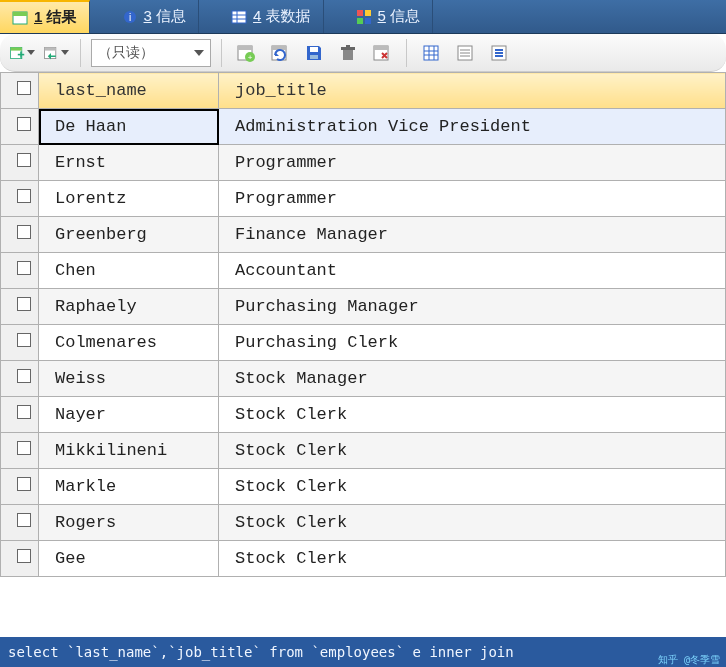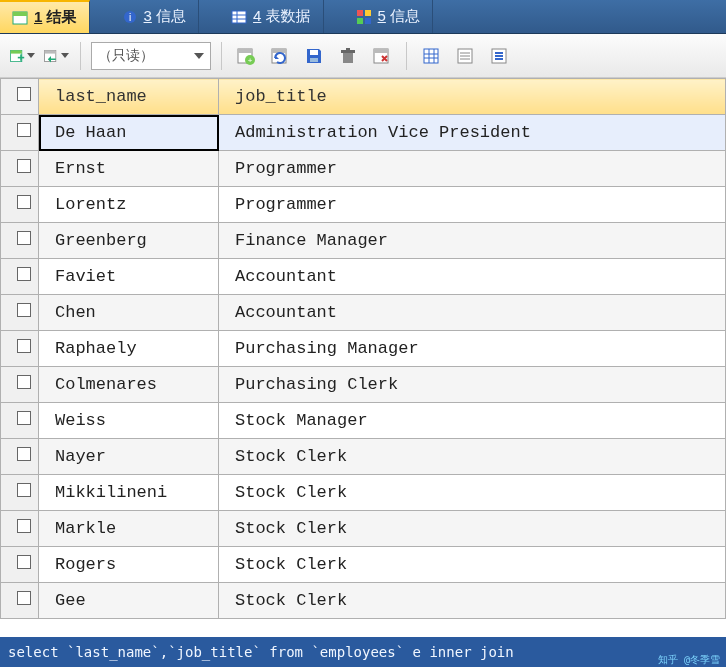--- a/index.html
+++ b/index.html
@@ -38,23 +38,24 @@
     border-top: 2px solid #f7b500;
   }
   .tab .icon { width: 16px; height: 16px; display:inline-block; }
   .tab .num { text-decoration: underline; }
   
   .toolbar {
     display: flex;
     align-items: center;
     gap: 6px;
     padding: 4px 8px;
-    height: 44px;
+    height: 38px;
     background: linear-gradient(#fcfcfc, #e9e9e9);
     border-bottom: 1px solid #ccc;
+    border-radius: 15px;
   }
   .tbtn {
     width: 28px; height: 28px;
     display: flex; align-items:center; justify-content:center;
     border: 1px solid transparent;
     border-radius: 3px;
     cursor: pointer;
     color: #444;
   }
   .tbtn svg { width:20px; height:20px; }
@@ -281,25 +282,20 @@
         <td class="cell first">Lorentz</td>
         <td class="cell">Programmer</td>
       </tr>
       <tr>
         <td class="ckcol"><span class="ck"></span></td>
         <td class="cell first">Greenberg</td>
         <td class="cell">Finance Manager</td>
       </tr>
       <tr>
         <td class="ckcol"><span class="ck"></span></td>
-        <td class="cell first">Faviet</td>
-        <td class="cell">Accountant</td>
-      </tr>
-      <tr>
-        <td class="ckcol"><span class="ck"></span></td>
         <td class="cell first">Chen</td>
         <td class="cell">Accountant</td>
       </tr>
       <tr>
         <td class="ckcol"><span class="ck"></span></td>
         <td class="cell first">Raphaely</td>
         <td class="cell">Purchasing Manager</td>
       </tr>
       <tr>
         <td class="ckcol"><span class="ck"></span></td>

